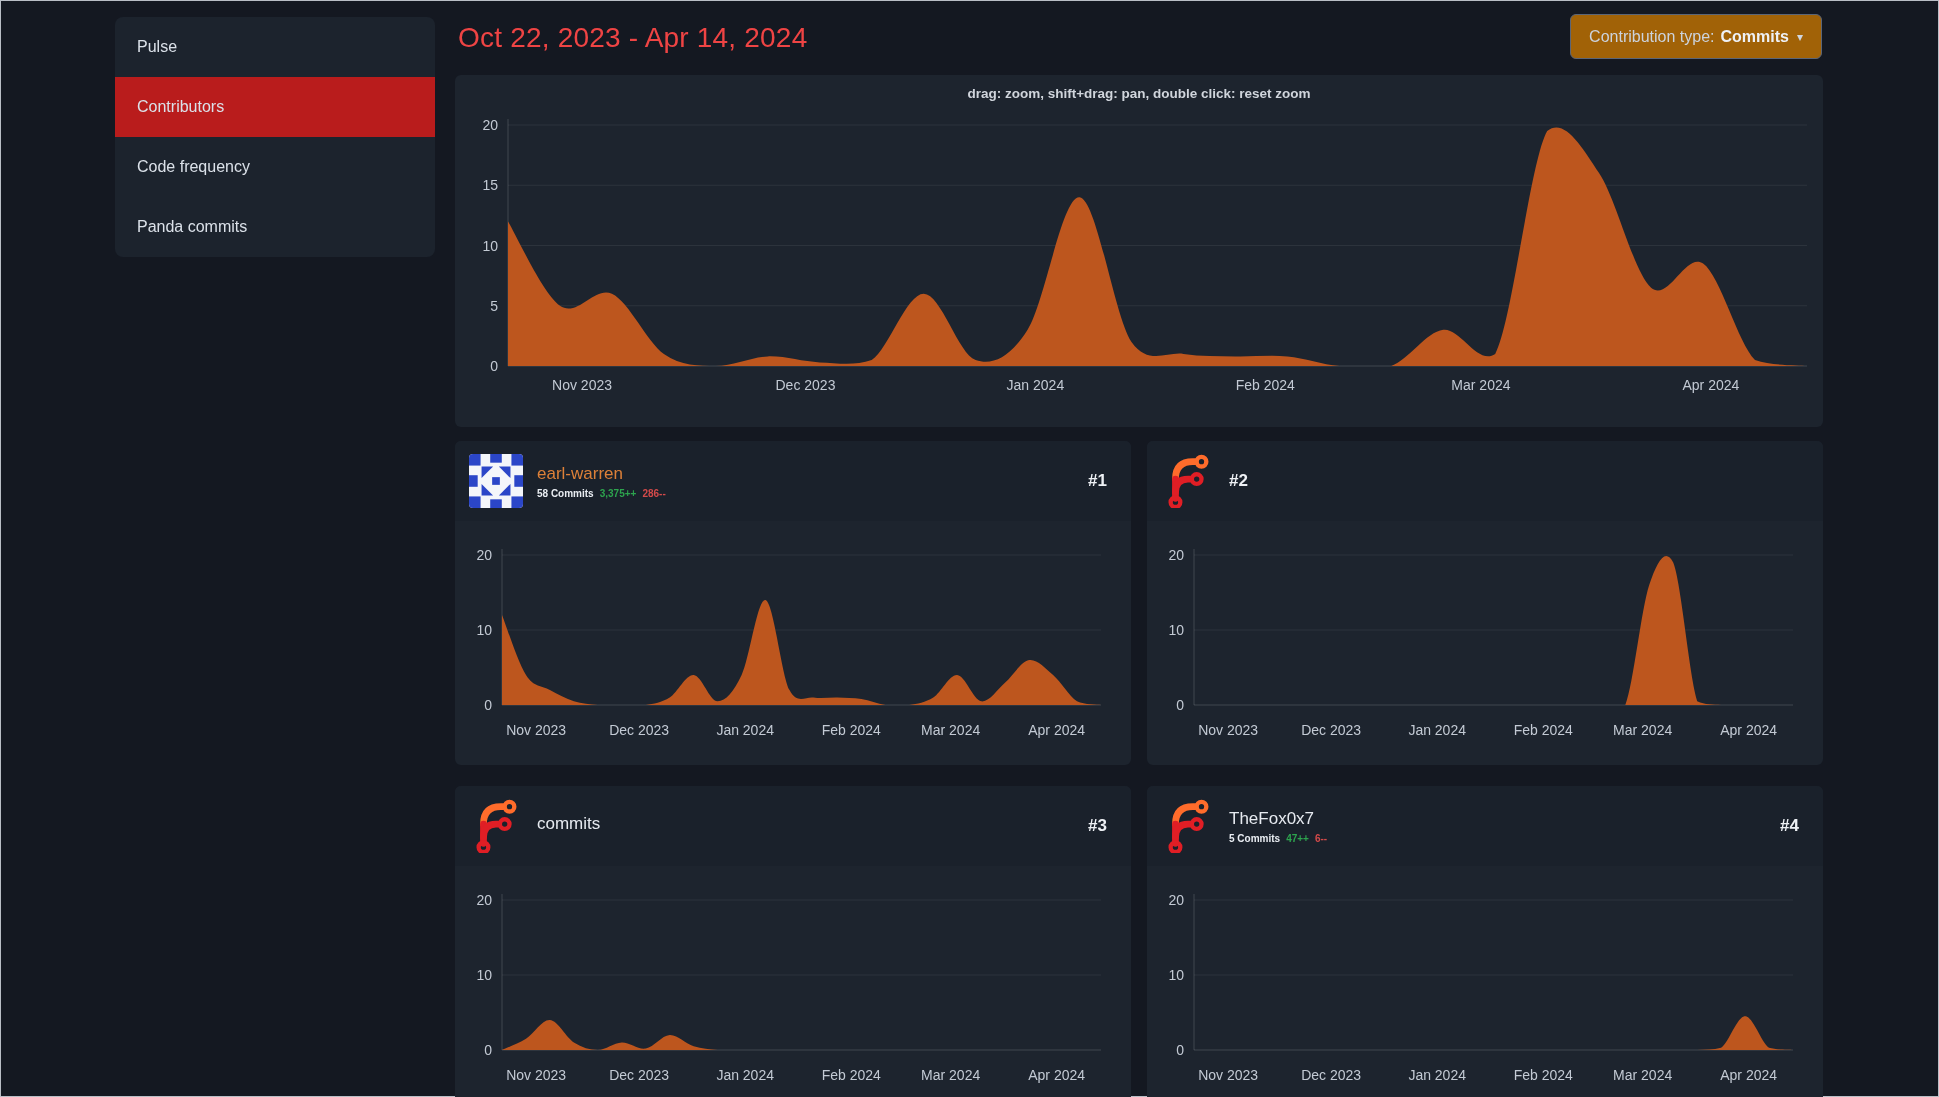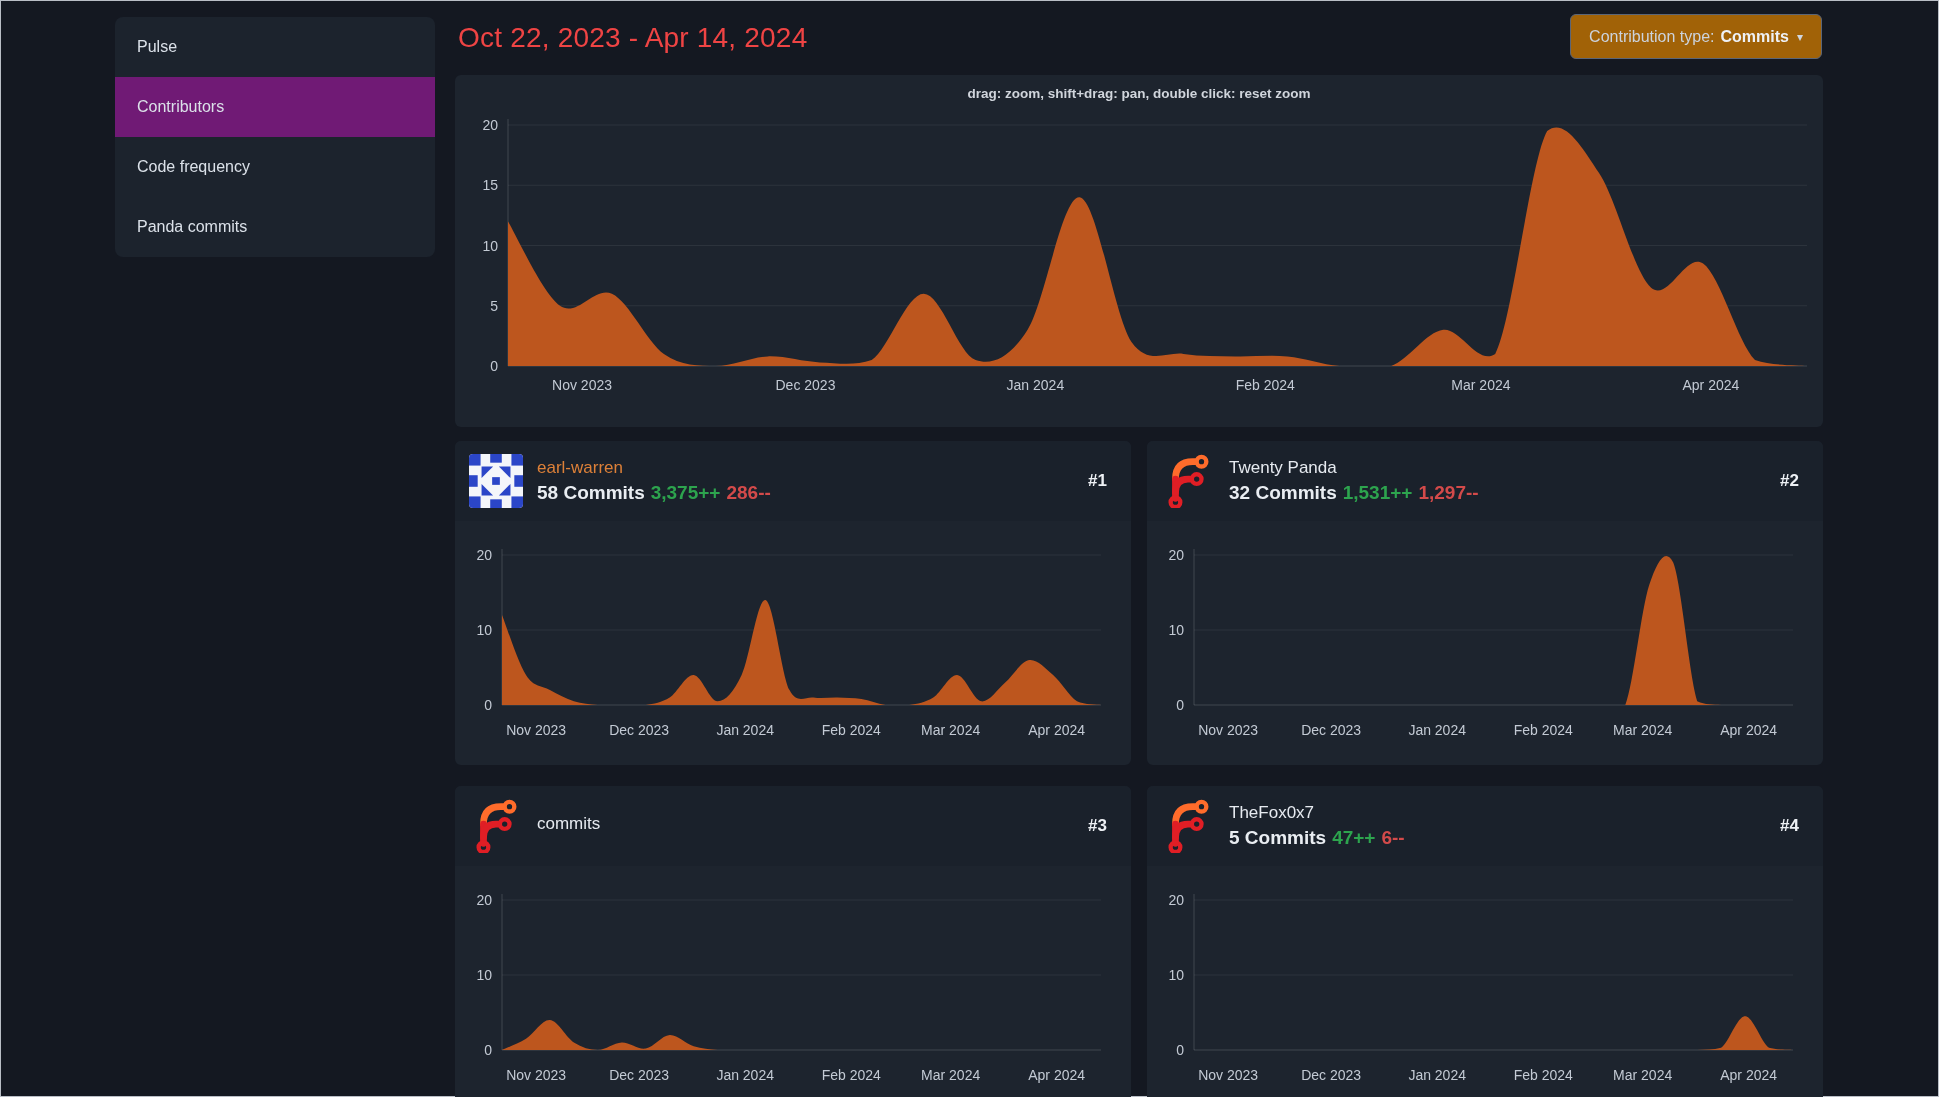--- a/index.html
+++ b/index.html
@@ -10,21 +10,21 @@
     -webkit-font-smoothing:antialiased;
   }
   .menu{
     position:absolute;left:115px;top:17px;width:320px;
     background:#1c232d;border-radius:8px;overflow:hidden;
   }
   .menu-item{
     height:60px;line-height:60px;padding:0 22px;
     color:#dbe1e9;font-size:16px;cursor:pointer;
   }
-  .menu-item.active{background:#701a75;}
+  .menu-item.active{background:#b91c1c;}
   .topbar{position:absolute;left:458px;top:14px;width:1364px;display:flex;justify-content:space-between;align-items:flex-start;}
   .date-range{margin:8px 0 4px 0;font-size:28px;font-weight:400;color:#ef4444;letter-spacing:.2px;}
   .dropdown{
     display:flex;align-items:center;gap:6px;height:45px;padding:0 18px;
     background:#a16207;border:1px solid #5b6577;border-radius:6px;
     color:#ccd3dd;font-size:16px;font-family:inherit;cursor:pointer;
   }
   .dropdown b{color:#eef1f6;}
   .caret{color:#cfd6e0;font-size:12px;margin-left:2px;}
   .panel{
@@ -37,21 +37,21 @@
     position:absolute;left:455px;top:441px;width:1368px;
     display:grid;grid-template-columns:676px 676px;column-gap:16px;row-gap:21px;
   }
   .card{height:324px;background:#1d242e;border-radius:6px;overflow:hidden;}
   .card-head{height:80px;background:#1a212b;display:flex;align-items:center;padding:0 24px 0 14px;gap:14px;}
   .avatar{width:54px;height:54px;border-radius:4px;overflow:hidden;flex:none;}
   .avatar svg{width:54px;height:54px;display:block;}
   .who{flex:1;min-width:0;}
   .name{display:block;font-size:17px;color:#e6eaf0;text-decoration:none;margin-bottom:4px;}
   .name.link{color:#dd8038;}
-  .stats{font-size:19px;font-weight:bold;color:#e9edf2;}
+  .stats{font-size:10px;font-weight:bold;color:#e9edf2;}
   .stats .add{color:#2da44e;margin-left:6px;}
   .stats .del{color:#d34a4a;margin-left:6px;}
   .rank{font-size:17px;font-weight:bold;color:#eef1f5;}
   .card-body{padding:4px 12px 0 12px;}
   .card-body svg{display:block;}
 </style>
 </head>
 <body>
 
 <nav class="menu">
@@ -153,26 +153,20 @@
           <g fill="none" stroke-linecap="round">
             <path d="M15 26 Q15 8 33 8 H35" stroke="#ff6c2b" stroke-width="7"></path>
             <circle cx="42" cy="8" r="5" stroke="#ff6c2b" stroke-width="4.5"></circle>
             <path d="M15 46 V26" stroke="#e01e25" stroke-width="7"></path>
             <path d="M15 40 Q15 26 28 26 H30" stroke="#e01e25" stroke-width="7"></path>
             <circle cx="37" cy="26" r="5" stroke="#e01e25" stroke-width="4.5"></circle>
             <circle cx="15" cy="50" r="5" stroke="#e01e25" stroke-width="4.5"></circle>
           </g>
         </svg>
       </span>
-      <div class="who">
-        <span class="name">Twenty Panda</span>
-        <div class="stats">
-          <span>32 Commits</span><span class="add">1,531++</span><span class="del">1,297--</span>
-        </div>
-      </div>
       <b class="rank">#2</b>
     </header>
     <div class="card-body">
       <svg viewBox="0 0 652 226" style="width: 652px; height: 226px;">
           <line x1="35" y1="180" x2="634" y2="180" stroke="rgba(255,255,255,0.16)" stroke-width="1"></line>
           <text x="25" y="185" text-anchor="end" fill="#c3cad4" font-size="14">0</text>
           <line x1="35" y1="105" x2="634" y2="105" stroke="rgba(255,255,255,0.07)" stroke-width="1"></line>
           <text x="25" y="110" text-anchor="end" fill="#c3cad4" font-size="14">10</text>
           <line x1="35" y1="30" x2="634" y2="30" stroke="rgba(255,255,255,0.07)" stroke-width="1"></line>
           <text x="25" y="35" text-anchor="end" fill="#c3cad4" font-size="14">20</text>

